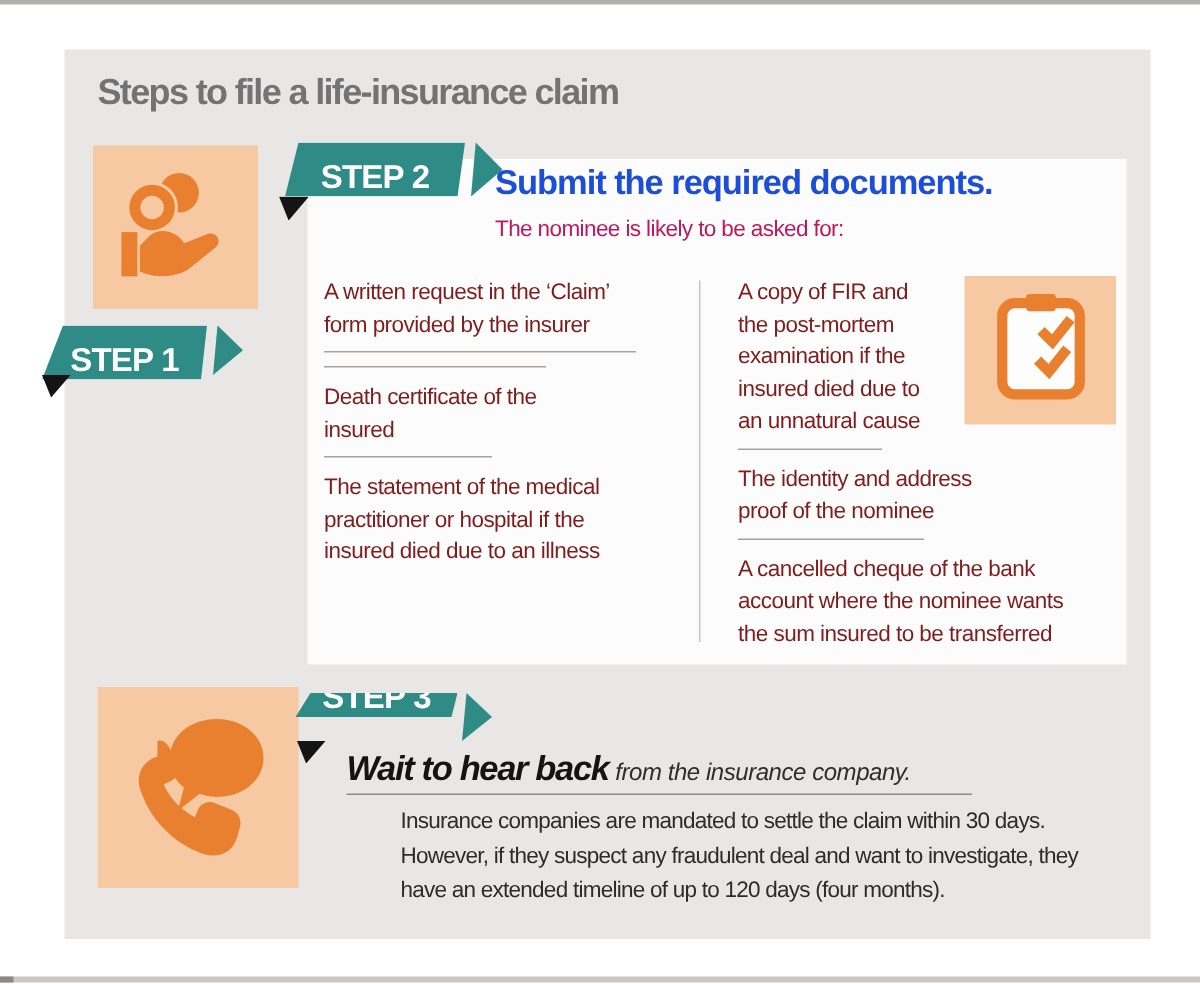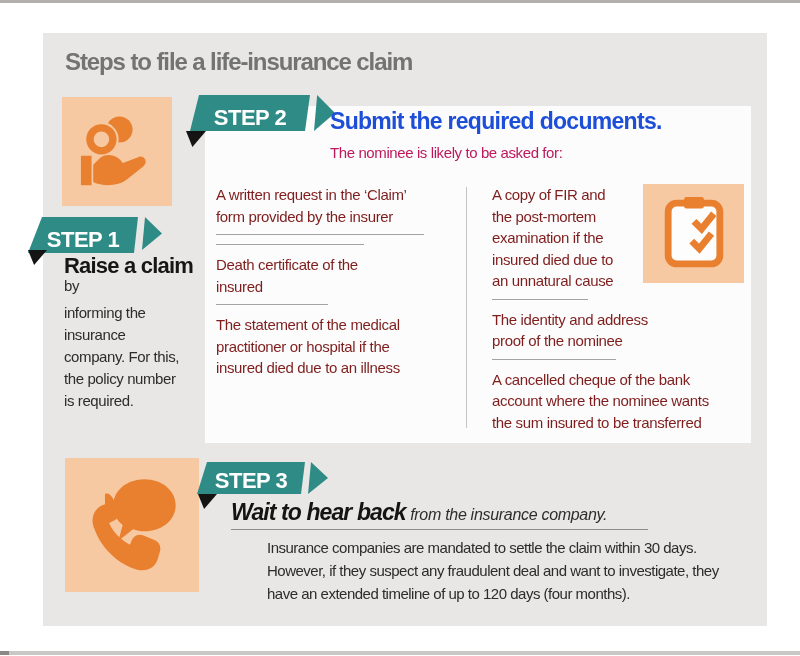--- a/index.html
+++ b/index.html
@@ -27,21 +27,21 @@
   .fold{position:absolute;background:#141414;clip-path:polygon(0 0,100% 0,32% 100%);}
 
   .b1-body{left:28px;top:217px;width:110px;height:36px;clip-path:polygon(14px 0,100% 0,calc(100% - 4px) 100%,0 100%);}
   .b1-tip{left:142px;top:217px;width:20px;height:33px;}
   .b1-fold{left:28px;top:250px;width:19px;height:15px;}
 
   .b2-body{left:190px;top:95px;width:120px;height:36px;clip-path:polygon(9px 0,100% 0,calc(100% - 5px) 100%,0 100%);}
   .b2-tip{left:314px;top:95px;width:21px;height:36px;}
   .b2-fold{left:186px;top:131px;width:20px;height:16px;}
 
-  .b3-body{left:197px;top:462px;width:108px;height:32px;clip-path:polygon(10px 0,100% 0,calc(100% - 4px) 100%,0 100%);}
+  .b3-body{left:197px;top:462px;width:108px;height:16px;clip-path:polygon(10px 0,100% 0,calc(100% - 4px) 100%,0 100%);}
   .b3-tip{left:308px;top:462px;width:20px;height:32px;}
   .b3-fold{left:198px;top:494px;width:19px;height:15px;}
 
   
   .step1-text{position:absolute;left:64px;top:254px;width:136px;}
   .step1-heading{font-size:22px;line-height:23px;font-weight:bold;color:#161616;letter-spacing:-0.8px;}
   .step1-by{font-size:15px;font-weight:normal;color:#2e2e2e;letter-spacing:-0.3px;}
   .step1-body{margin-top:7px;font-size:15px;line-height:22px;letter-spacing:-0.4px;
               color:#2c2c2c;white-space:pre-line;}
 
@@ -85,31 +85,20 @@
       </svg>
     </span>
   </div>
 
   <div class="ribbon-body b1-body">
       <span>STEP 1</span>
     </div>
   <div class="ribbon-tip b1-tip"></div>
   <div class="fold b1-fold"></div>
 
-  <div class="step1-text">
-    <div>
-      <span class="step1-heading">Raise a claim</span>
-      <span class="step1-by">by</span>
-    </div>
-    <div class="step1-body">informing the
-insurance
-company. For this,
-the policy number
-is required.</div>
-  </div>
 
   <div class="panel"></div>
 
   <div class="ribbon-body b2-body">
       <span>STEP 2</span>
     </div>
   <div class="ribbon-tip b2-tip"></div>
   <div class="fold b2-fold"></div>
 
   <div class="h2-heading">Submit the required documents.</div>

